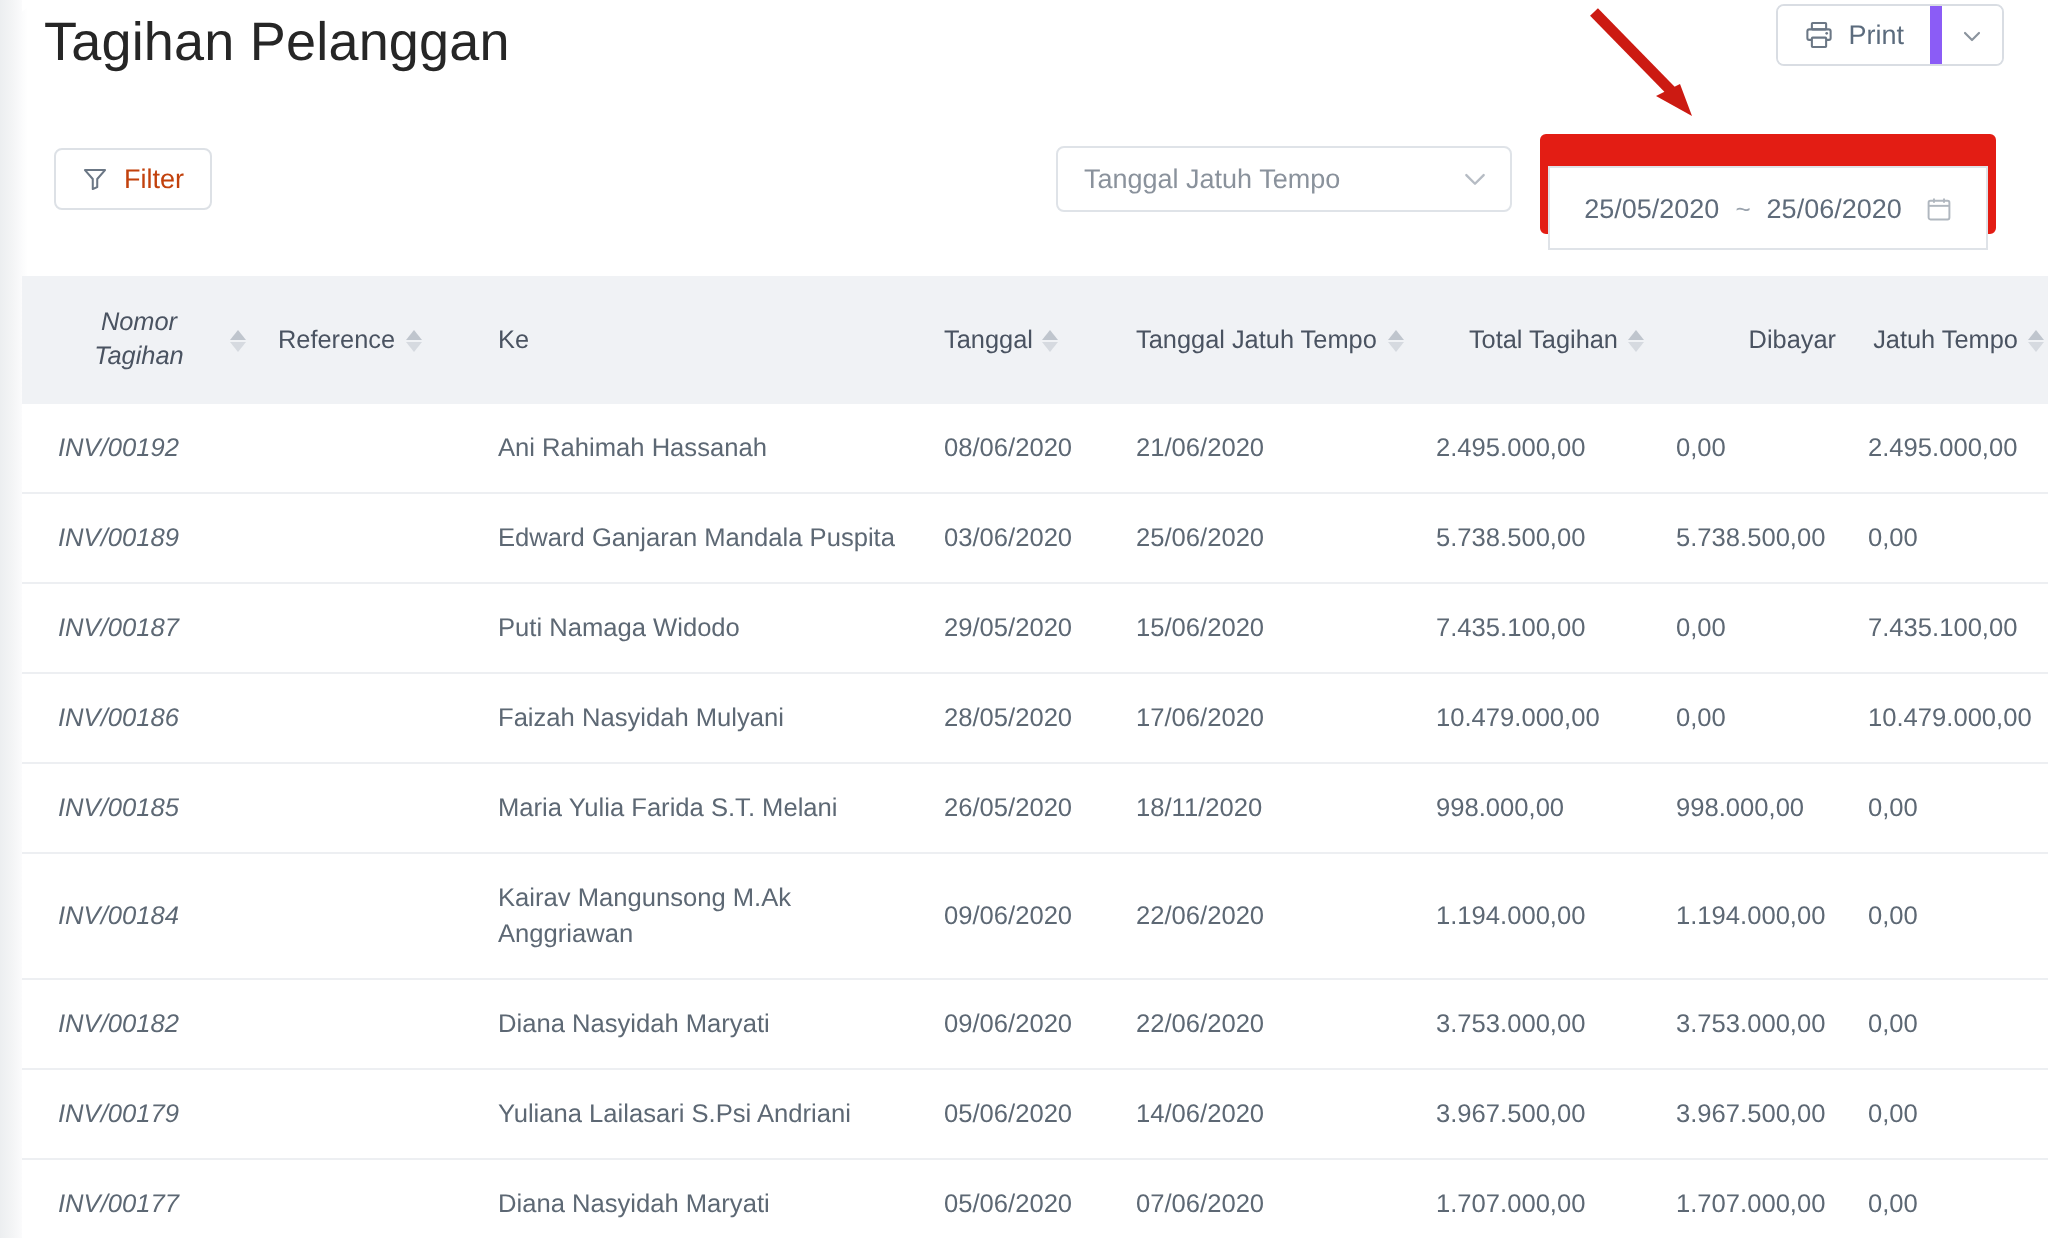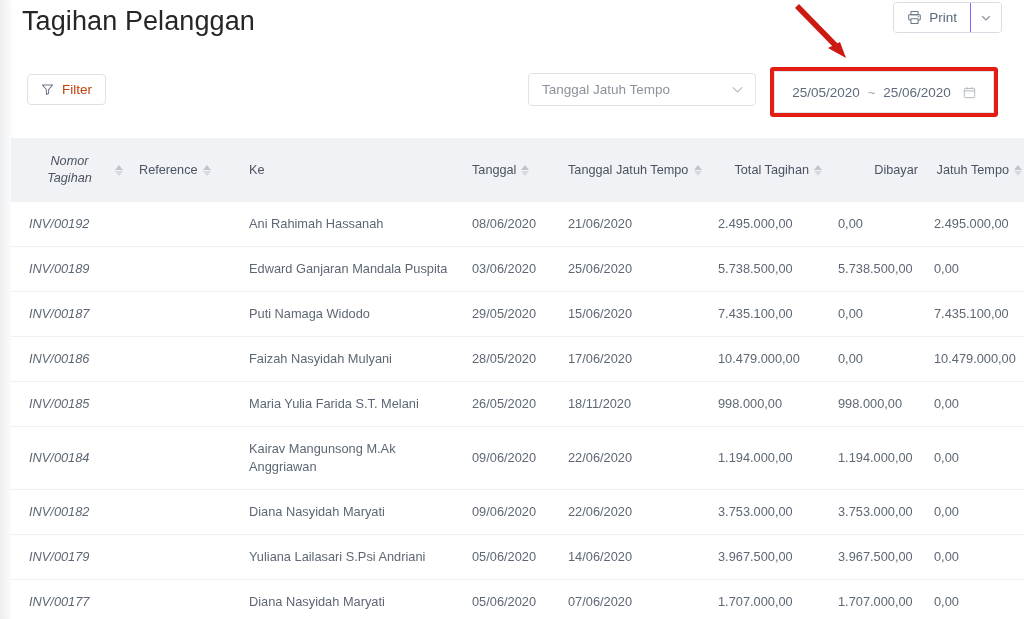--- a/index.html
+++ b/index.html
@@ -45,21 +45,21 @@
     background: #fff;
     overflow: hidden;
   }
   .print-btn {
     display: flex; align-items: center; gap: 7px;
     padding: 0 13px 0 13px;
     font-size: 13.5px;
     color: #5b6b7d;
     background: #fff;
     border: none;
-    border-right: 1px solid #8b5cf6;
+    border-right: 6px solid #8b5cf6;
     cursor: pointer;
     font-family: "Liberation Sans", sans-serif;
     white-space: nowrap;
   }
   .print-caret {
     display: flex; align-items: center; justify-content: center;
     width: 30px;
     background: #fff;
     cursor: pointer;
   }
@@ -104,21 +104,21 @@
     position: absolute;
     left: 770px; top: 67px;
     width: 228px; height: 50px;
     border: 4px solid #e31d14;
     border-radius: 3px;
     background: #e31d14;
     padding: 0;
   }
   .daterange {
     position: absolute;
-    left: 0; top: 0;
+    left: 0; top: 12px;
     width: 220px; height: 42px;
     background: #fff;
     border: 1px solid #dfe3e8;
     display: flex; align-items: center;
     justify-content: center;
     gap: 7px;
     padding: 0 11px;
     cursor: pointer;
   }
   .dr-date { font-size: 13.5px; color: #5f6b7a; white-space: nowrap; }

